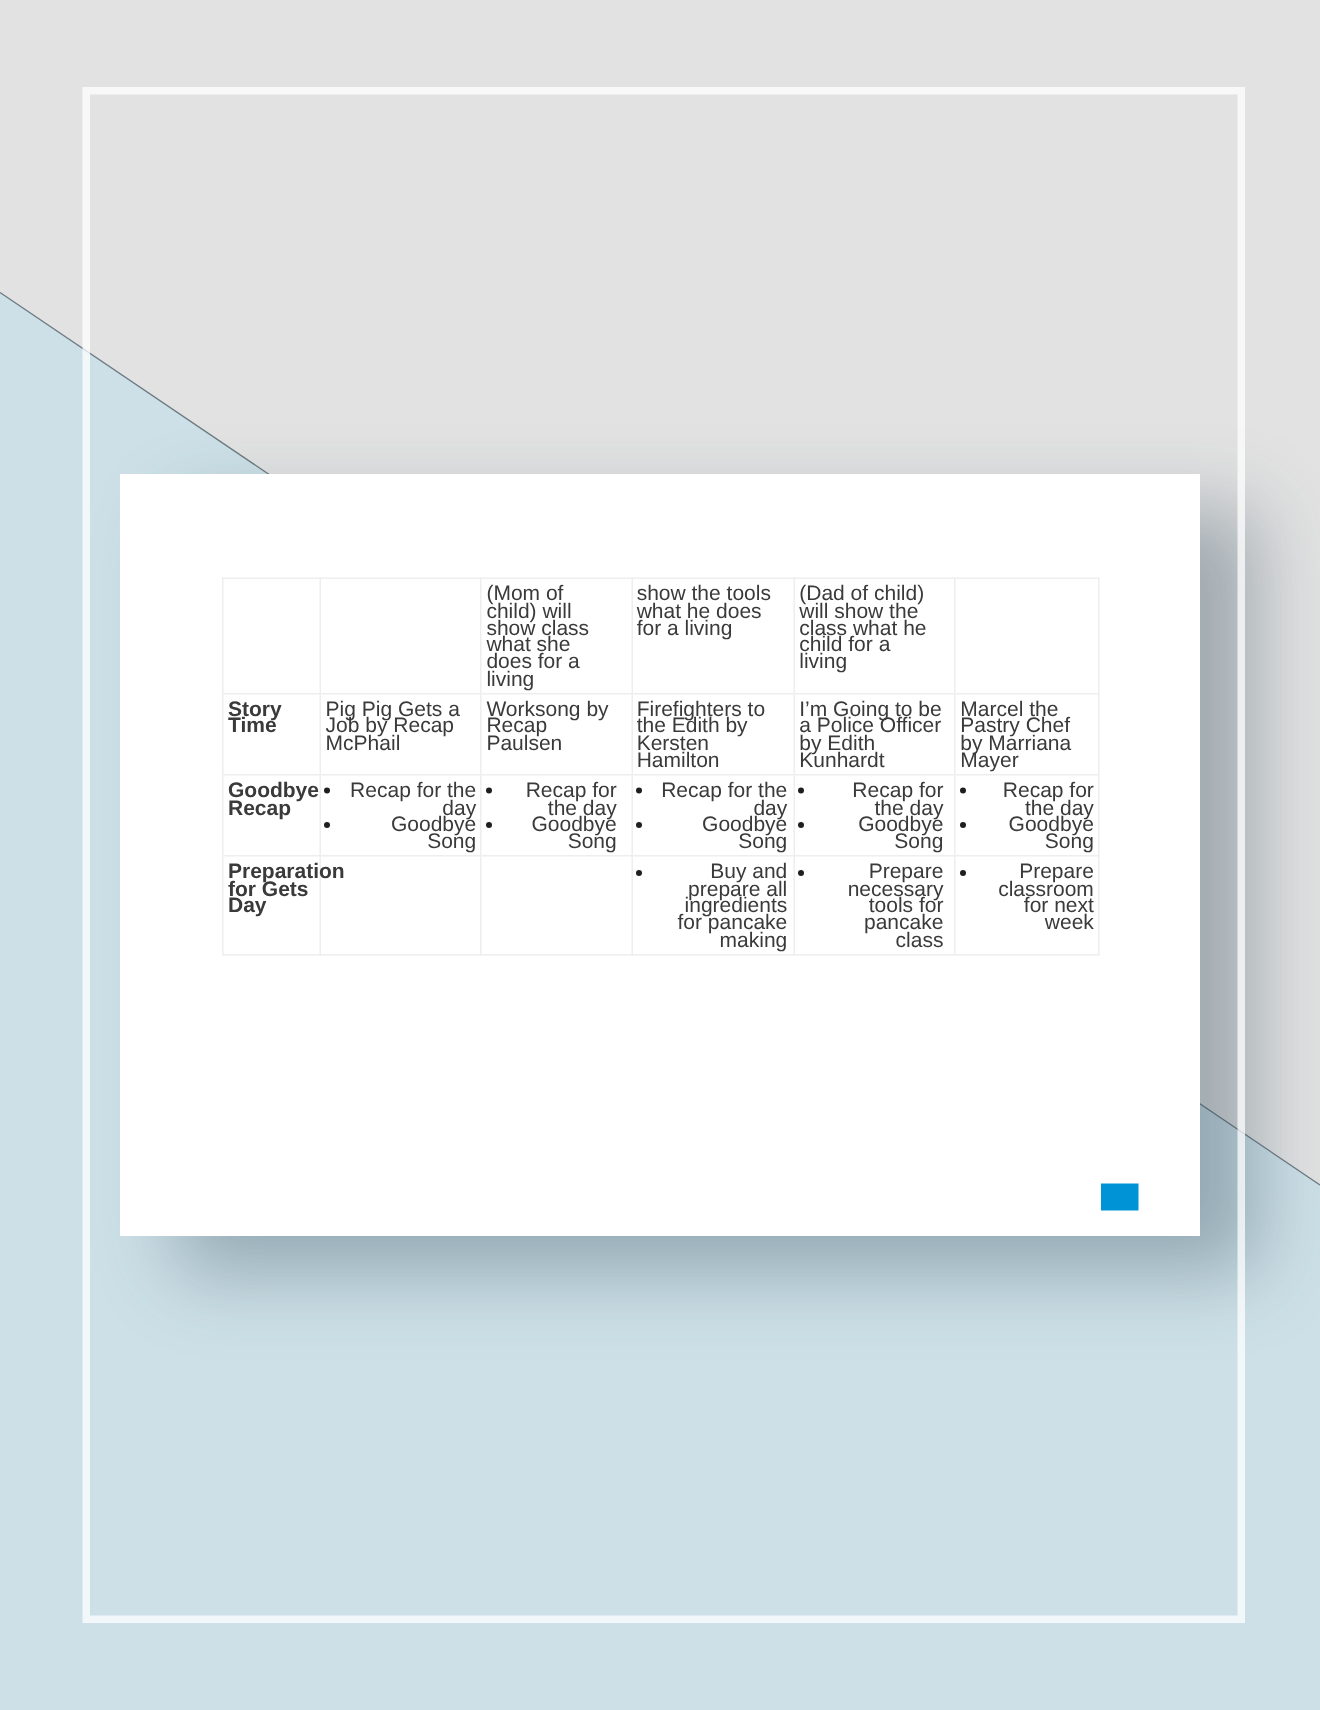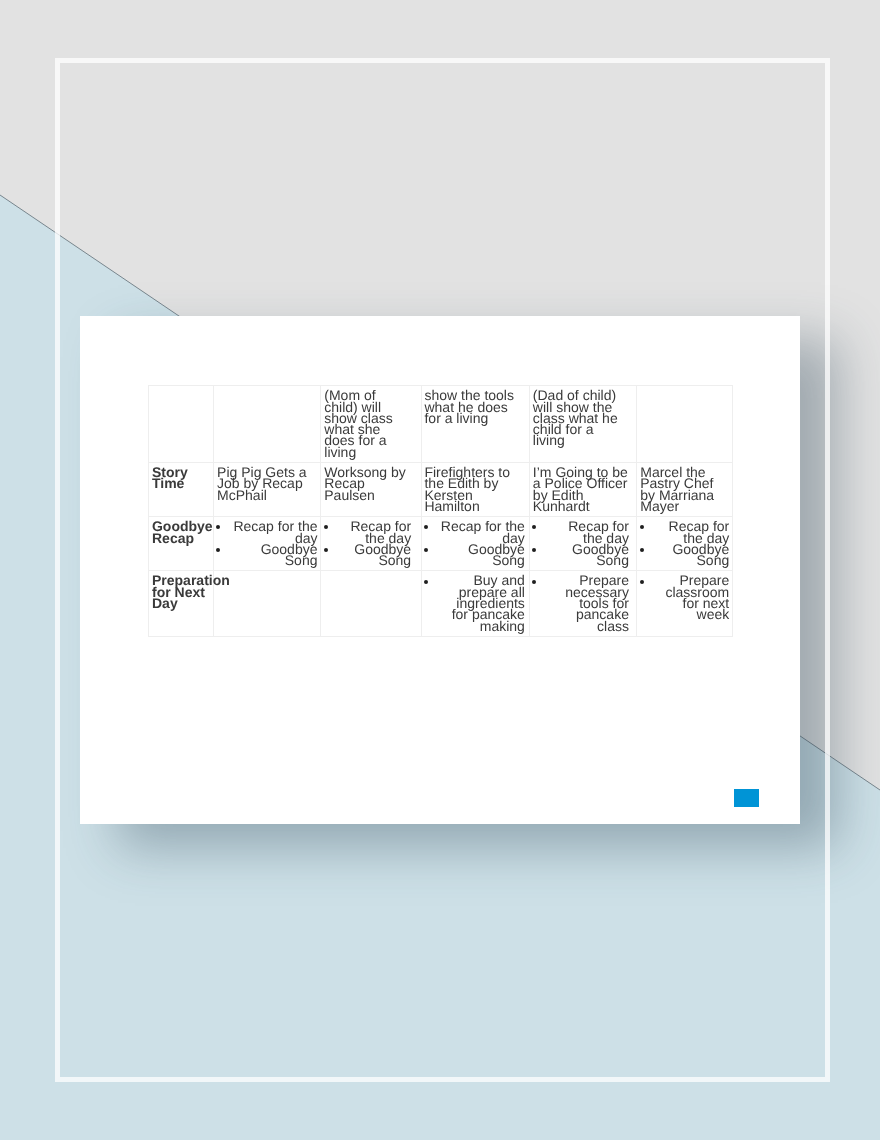--- a/index.html
+++ b/index.html
@@ -105,21 +105,21 @@
               </ul>
             </td>
             <td class="c6">
               <ul class="bl">
                 <li>Recap for the day</li>
                 <li>Goodbye Song</li>
               </ul>
             </td>
           </tr>
           <tr style="height: 56.3px;">
-            <td class="c1 hcell">Preparation for Next Day</td>
+            <td class="c1 hcell">Preparation for Gets Day</td>
             <td class="c2"></td>
             <td class="c3"></td>
             <td class="c4">
               <ul class="bl">
                 <li>Buy and prepare all ingredients for pancake making</li>
               </ul>
             </td>
             <td class="c5">
               <ul class="bl">
                 <li>Prepare necessary tools for pancake class</li>

